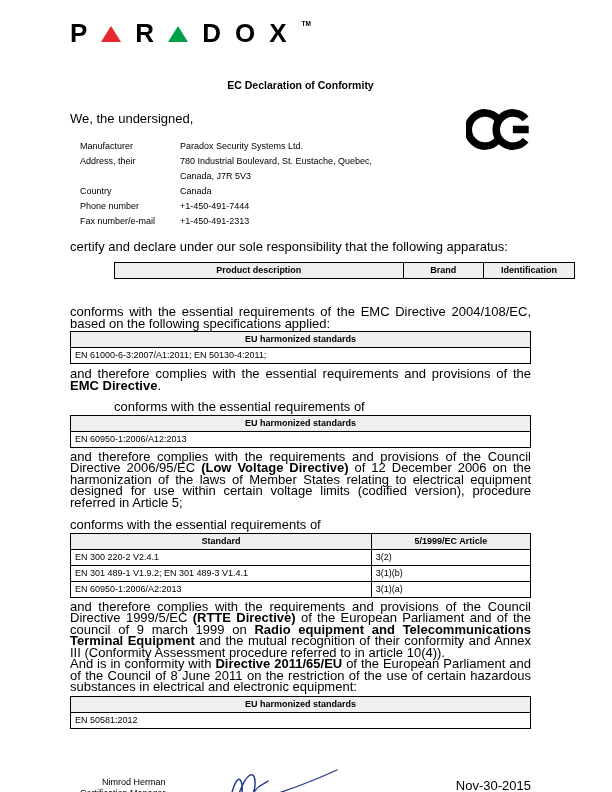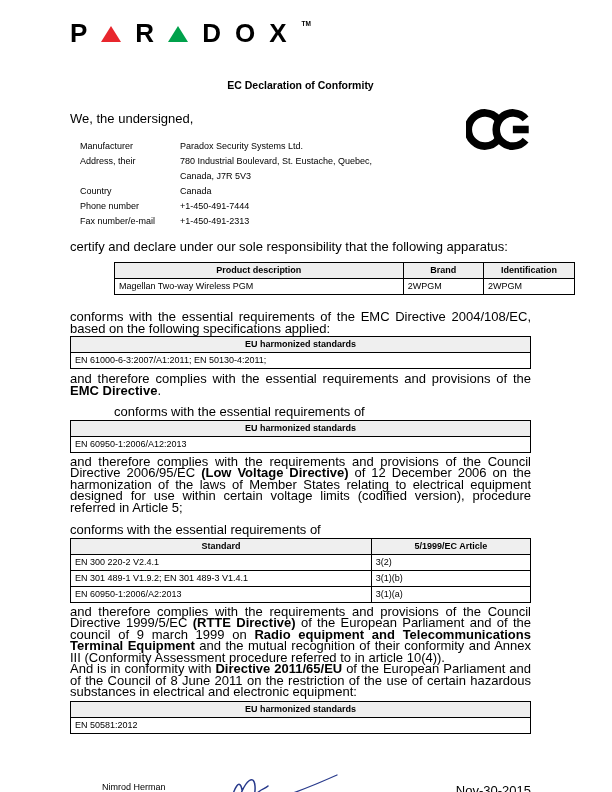--- a/index.html
+++ b/index.html
@@ -32,21 +32,21 @@
 
   .title { margin-top: 36px; text-align: center; font-size: 10.5px; font-weight: 700; }
 
   .p { font-size: 13px; line-height: 11.5px; margin: 0; }
   .just { text-align: justify; }
   .b { font-weight: 700; }
 
   .mt0 { margin-top: 0; } .mt2 { margin-top: 2px; } .mt3 { margin-top: 3px; }
   .mt4 { margin-top: 4px; } .mt10 { margin-top: 10px; margin-left: 44px; }
   .mt11 { margin-top: 11px; } .mt12 { margin-top: 12px; }
-  .mt14 { margin-top: 16px; } .mt22 { margin-top: 22px; }
+  .mt14 { margin-top: 27px; } .mt22 { margin-top: 22px; }
 
   .company { margin-top: 14px; font-size: 9px; padding-left: 10px; }
   .crow { display: flex; height: 15px; align-items: center; }
   .clabel { width: 100px; flex: 0 0 100px; }
   .cvalue { flex: 1; }
 
   table.tbl { width: 100%; border-collapse: collapse; font-size: 9px; table-layout: fixed; }
   table.tbl th {
     border: 1px solid #000; padding: 2px 4px; line-height: 11px;
     font-weight: 700; text-align: center; background: #efefef;
@@ -118,25 +118,20 @@
 
   <p class="p mt12">certify and declare under our sole responsibility that the following apparatus:</p>
 
   <table class="tbl mt10">
     <tbody>
         <tr>
       <th class="w64">Product description</th>
       <th class="w17">Brand</th>
       <th class="w19">Identification</th>
     </tr>
-    <tr>
-      <td>Magellan Two-way Wireless PGM</td>
-      <td>2WPGM</td>
-      <td>2WPGM</td>
-    </tr>
   </tbody>
     </table>
 
   <p class="p just mt14">conforms with the essential requirements of the EMC Directive 2004/108/EC, based on the following specifications applied:</p>
 
   <table class="tbl mt2">
     <tbody>
         <tr>
       <th>EU harmonized standards</th>
     </tr>

